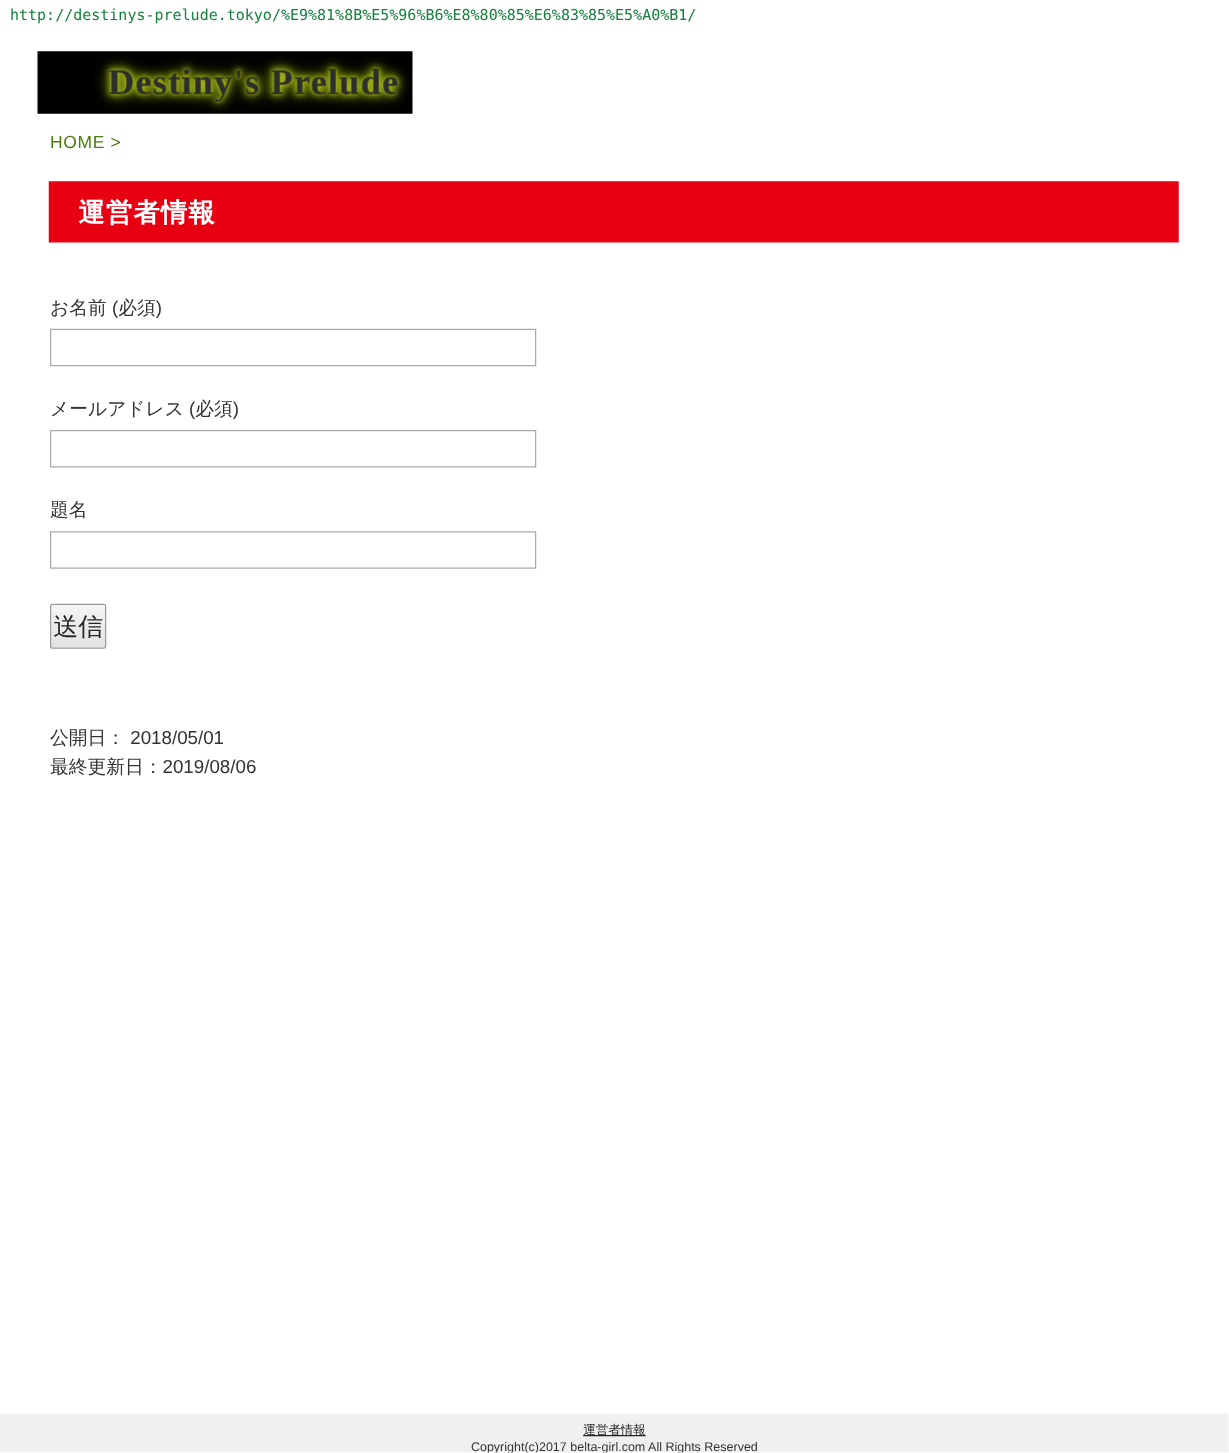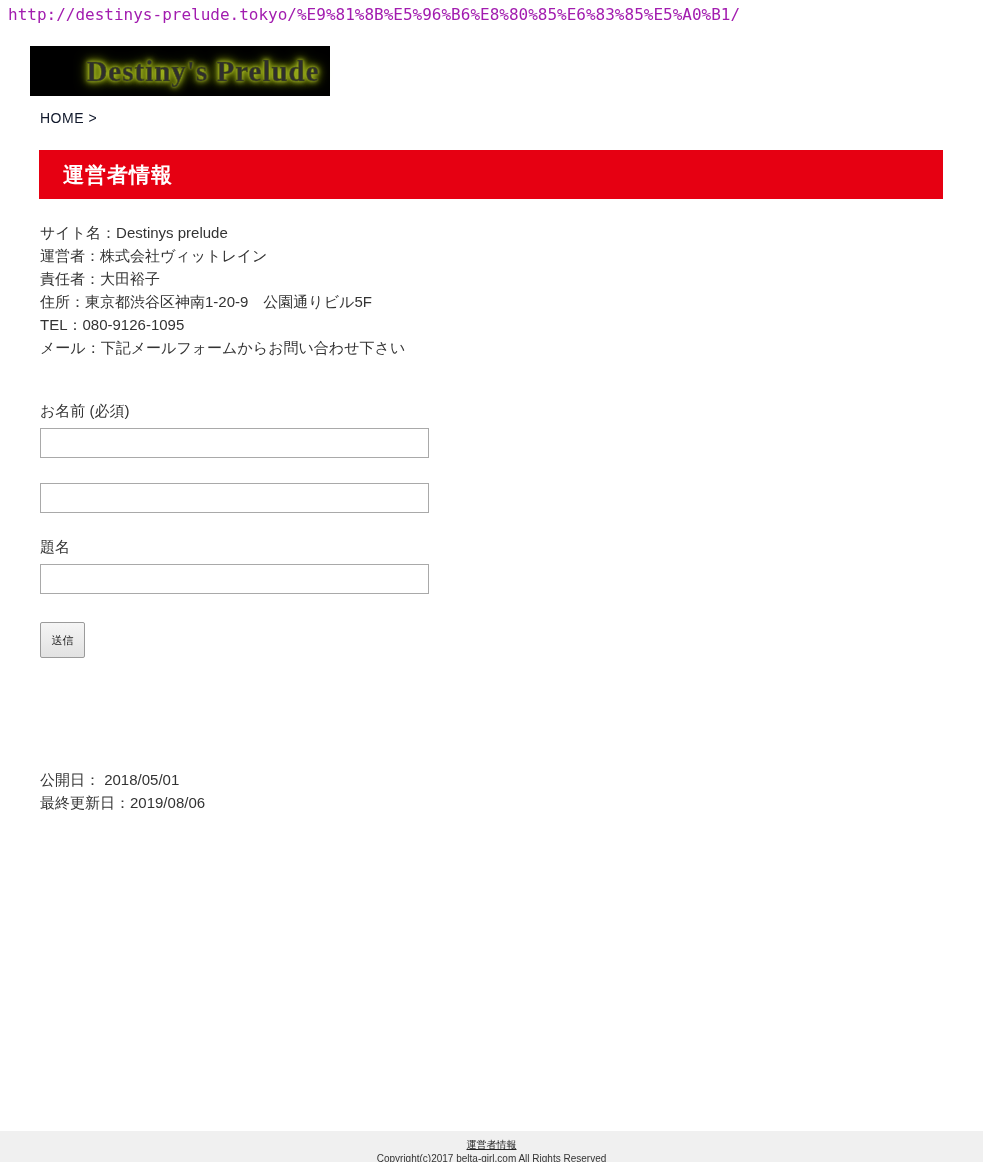--- a/index.html
+++ b/index.html
@@ -11,22 +11,22 @@
   }
   .page {
     position: relative;
     width: 983px;
     min-height: 1162px;
     overflow: hidden;
   }
   
   .url-line {
     font-family: "DejaVu Sans Mono", monospace;
-    font-size: 16px;
-    color: #a21caf;
+    font-size: 12px;
+    color: #15803d;
     padding: 5px 0 0 8px;
     letter-spacing: 0px;
     white-space: nowrap;
   }
   
   .logo {
     margin: 22px 0 0 30px;
     width: 300px;
     height: 50px;
     background: #000000;
@@ -46,21 +46,21 @@
       0 0 5px #c8dc32,
       0 0 9px #b4cc14,
       0 0 14px #96b400;
     -webkit-text-stroke: 0.6px #4a5410;
     white-space: nowrap;
   }
   
   .breadcrumb {
     margin: 14px 0 0 40px;
     font-size: 14px;
-    color: #0f172a;
+    color: #4d7c0f;
     letter-spacing: 0.5px;
   }
   
   .banner {
     margin: 24px 0 0 39px;
     width: 904px;
     height: 49px;
     background: #e60012;
     display: flex;
     align-items: center;
@@ -108,30 +108,30 @@
     font-size: 14px;
     padding: 4px 6px;
     resize: both;
     outline: none;
     font-family: inherit;
   }
   .submit-btn {
     margin-top: 3px;
     width: 45px;
     height: 36px;
-    font-size: 11px;
+    font-size: 20px;
     color: #222222;
     background: linear-gradient(#f5f5f5, #e2e2e2);
     border: 1px solid #9b9b9b;
     border-radius: 2px;
     cursor: pointer;
   }
   
   .meta-block {
-    margin: 110px 0 0 40px;
+    margin: 60px 0 0 40px;
     font-size: 15px;
     line-height: 23px;
     color: #333333;
   }
   
   .footer {
     position: absolute;
     left: 0;
     bottom: 0;
     width: 983px;
@@ -163,37 +163,30 @@
   <div class="logo">
     <span class="logo-text">Destiny's Prelude</span>
   </div>
 
   <div class="breadcrumb">HOME &gt;</div>
 
   <div class="banner">
     <span class="banner-title">運営者情報</span>
   </div>
 
-  <div class="info-block">
-    <div>サイト名：Destinys prelude</div>
-    <div>運営者：株式会社ヴィットレイン</div>
-    <div>責任者：大田裕子</div>
-    <div>住所：東京都渋谷区神南1-20-9　公園通りビル5F</div>
-    <div>TEL：080-9126-1095</div>
-    <div>メール：下記メールフォームからお問い合わせ下さい</div>
-  </div>
 
   <form class="contact-form">
 
     <div class="field">
       <label class="field-label">お名前 (必須)</label>
       <input type="text" value="" style="">
     </div>
 
     <div class="field">
+      <label class="field-label">メールアドレス (必須)</label>
       <input type="text" value="" style="">
     </div>
 
     <div class="field">
       <label class="field-label">題名</label>
       <input type="text" value="" style="">
     </div>
 
 
     <button type="submit" class="submit-btn">送信</button>

